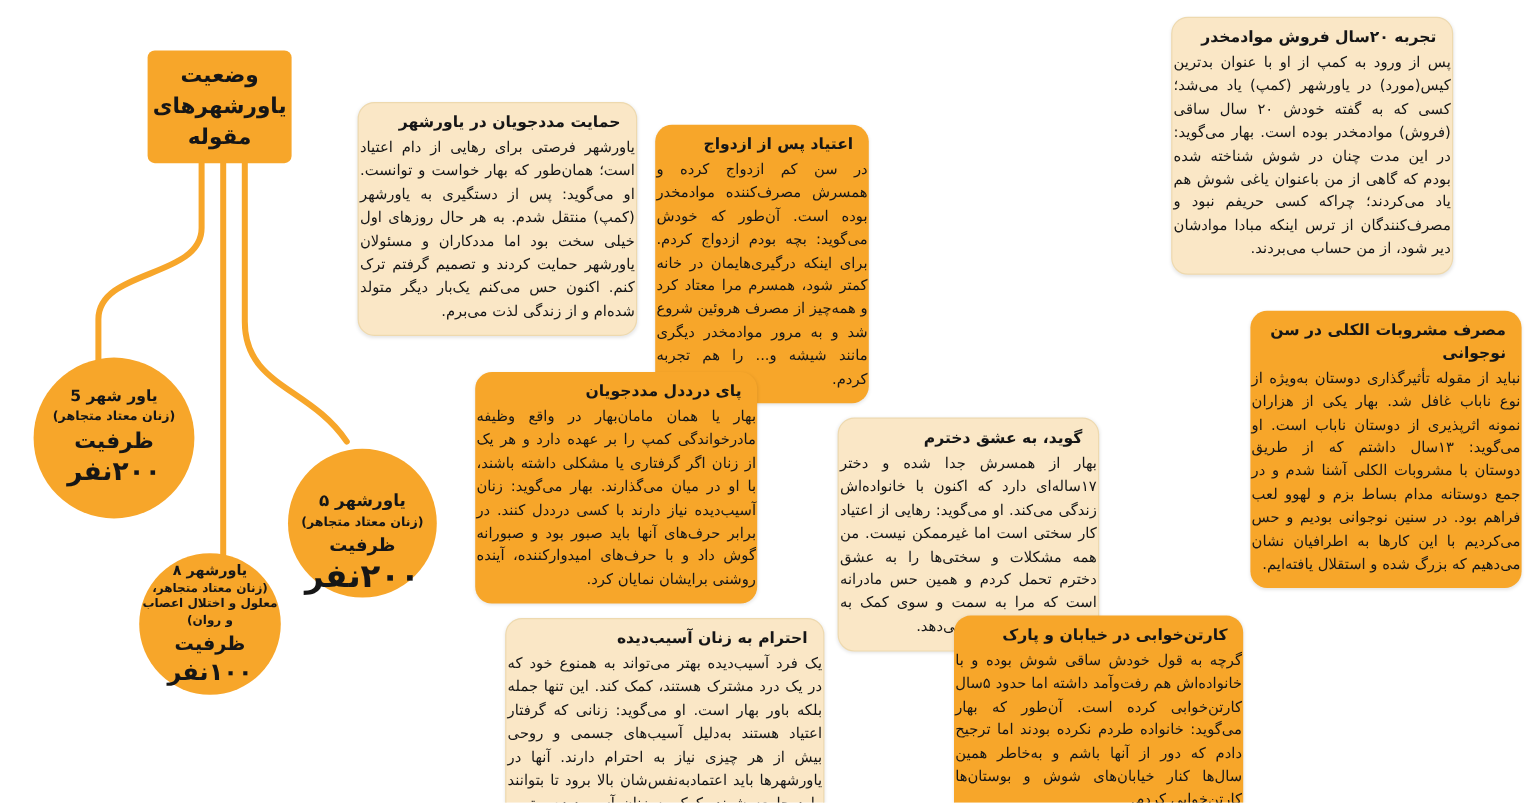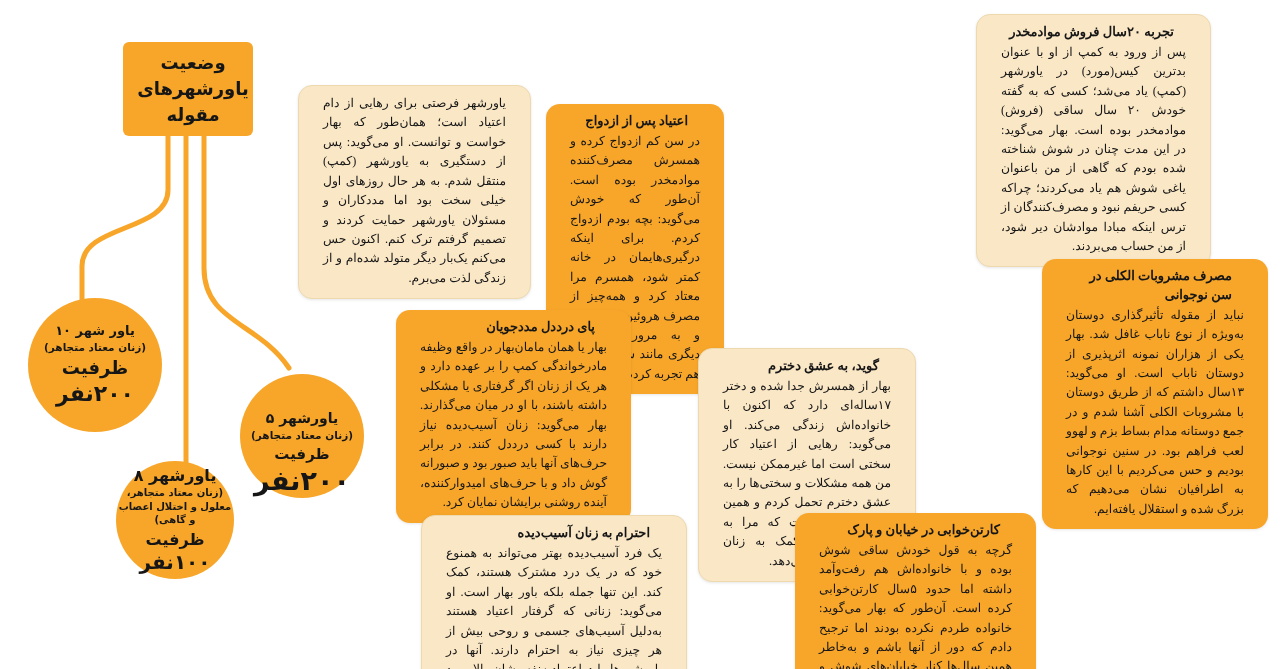--- a/index.html
+++ b/index.html
@@ -6,46 +6,46 @@
   #stage{
     position:relative;width:1280px;height:669px;background:#fff;overflow:hidden;
     font-family:"DejaVu Sans",sans-serif;color:#161616;
   }
   svg.connectors{position:absolute;left:0;top:0;z-index:0;}
   
   .title-box{
     position:absolute;left:123px;top:42px;width:120px;height:94px;z-index:2;
     background:var(--orange);border-radius:6px;display:flex;flex-direction:column;
     align-items:center;justify-content:center;text-align:center;
-    font-weight:bold;font-size:18px;line-height:1.45;padding-left:10px;
+    font-weight:bold;font-size:18px;line-height:1.45;
   }
   
   .circle{
     position:absolute;z-index:2;border-radius:50%;background:var(--orange);
     display:flex;flex-direction:column;align-items:center;justify-content:center;
     text-align:center;direction:rtl;font-weight:bold;
   }
   .circle .c-name{font-size:13px;line-height:1.35;}
   .circle .c-group{font-size:10.5px;line-height:1.35;}
   .circle .c-cap-label{font-size:18px;line-height:1.35;margin-top:2px;}
   .circle .c-cap{font-size:22px;line-height:1.25;}
   .c1{left:28px;top:298px;width:134px;height:134px;}
   .c2{left:240px;top:374px;width:124px;height:124px;justify-content:flex-end;}
   .c2 .c-name{font-size:14px;}
   .c2 .c-cap-label{font-size:15px;}
   .c2 .c-cap{font-size:27px;}
   .c3{left:116px;top:461px;width:118px;height:118px;}
-  .c3 .c-name{font-size:16px;}
+  .c3 .c-name{font-size:12px;}
   .c3 .c-group{font-size:10px;}
   .c3 .c-cap-label{font-size:16px;}
   .c3 .c-cap{font-size:20px;}
   
   .card{
     position:absolute;z-index:1;border-radius:14px;box-sizing:border-box;
-    padding:8px 24px 10px;direction:rtl;font-family:Liberation Serif, serif;
+    padding:8px 1px 10px;direction:rtl;
   }
   .card.cream{background:var(--cream);border:1px solid #eed9ae;box-shadow:0 1px 3px rgba(0,0,0,.10);}
   .card.orange{background:var(--orange);box-shadow:0 1px 3px rgba(0,0,0,.10);}
   .card .t{font-weight:bold;font-size:13px;line-height:1.45;text-align:right;padding-right:12px;margin-bottom:1px;}
   .card .b{font-size:12.3px;line-height:1.58;text-align:justify;text-justify:inter-word;}
   .card1{left:298px;top:85px;width:233px;}
   .card2{left:546px;top:104px;width:178px;}
   .card3{left:976px;top:14px;width:235px;}
   .card4{left:396px;top:310px;width:235px;}
   .card5{left:698px;top:348px;width:218px;}
@@ -64,41 +64,42 @@
     <path d="M204 133 V268 C204 322 258 322 289 368" fill="none" stroke="#F7A62A" stroke-width="5" stroke-linecap="round"></path>
   </svg>
 
   <div class="title-box">
     <span>وضعیت</span>
     <span>یاورشهرهای</span>
     <span>مقوله</span>
   </div>
 
   <div class="circle c1">
-    <div class="c-name">یاور شهر ۱۰</div>
+    <div class="c-name">یاور شهر 5</div>
     <div class="c-group">(زنان معتاد متجاهر)</div>
     <div class="c-cap-label">ظرفیت</div>
     <div class="c-cap">۲۰۰نفر</div>
   </div>
 
   <div class="circle c2">
     <div class="c-name">یاورشهر ۵</div>
     <div class="c-group">(زنان معتاد متجاهر)</div>
     <div class="c-cap-label">ظرفیت</div>
     <div class="c-cap">۲۰۰نفر</div>
   </div>
 
   <div class="circle c3">
     <div class="c-name">یاورشهر ۸</div>
-    <div class="c-group">(زنان معتاد متجاهر، معلول و اختلال اعصاب و گاهی)</div>
+    <div class="c-group">(زنان معتاد متجاهر، معلول و اختلال اعصاب و روان)</div>
     <div class="c-cap-label">ظرفیت</div>
     <div class="c-cap">۱۰۰نفر</div>
   </div>
 
   <div class="card cream card1">
+    <div class="t">حمایت مددجویان در یاورشهر</div>
     <div class="b">یاورشهر فرصتی برای رهایی از دام اعتیاد است؛ همان‌طور که بهار خواست و توانست. او می‌گوید: پس از دستگیری به یاورشهر (کمپ) منتقل شدم. به هر حال روزهای اول خیلی سخت بود اما مددکاران و مسئولان یاورشهر حمایت کردند و تصمیم گرفتم ترک کنم. اکنون حس می‌کنم یک‌بار دیگر متولد شده‌ام و از زندگی لذت می‌برم.</div>
   </div>
 
   <div class="card orange card2">
     <div class="t">اعتیاد پس از ازدواج</div>
     <div class="b">در سن کم ازدواج کرده و همسرش مصرف‌کننده موادمخدر بوده است. آن‌طور که خودش می‌گوید: بچه بودم ازدواج کردم. برای اینکه درگیری‌هایمان در خانه کمتر شود، همسرم مرا معتاد کرد و همه‌چیز از مصرف هروئین شروع شد و به مرور موادمخدر دیگری مانند شیشه و... را هم تجربه کردم.</div>
   </div>
 
   <div class="card cream card3">
     <div class="t">تجربه ۲۰سال فروش موادمخدر</div>

